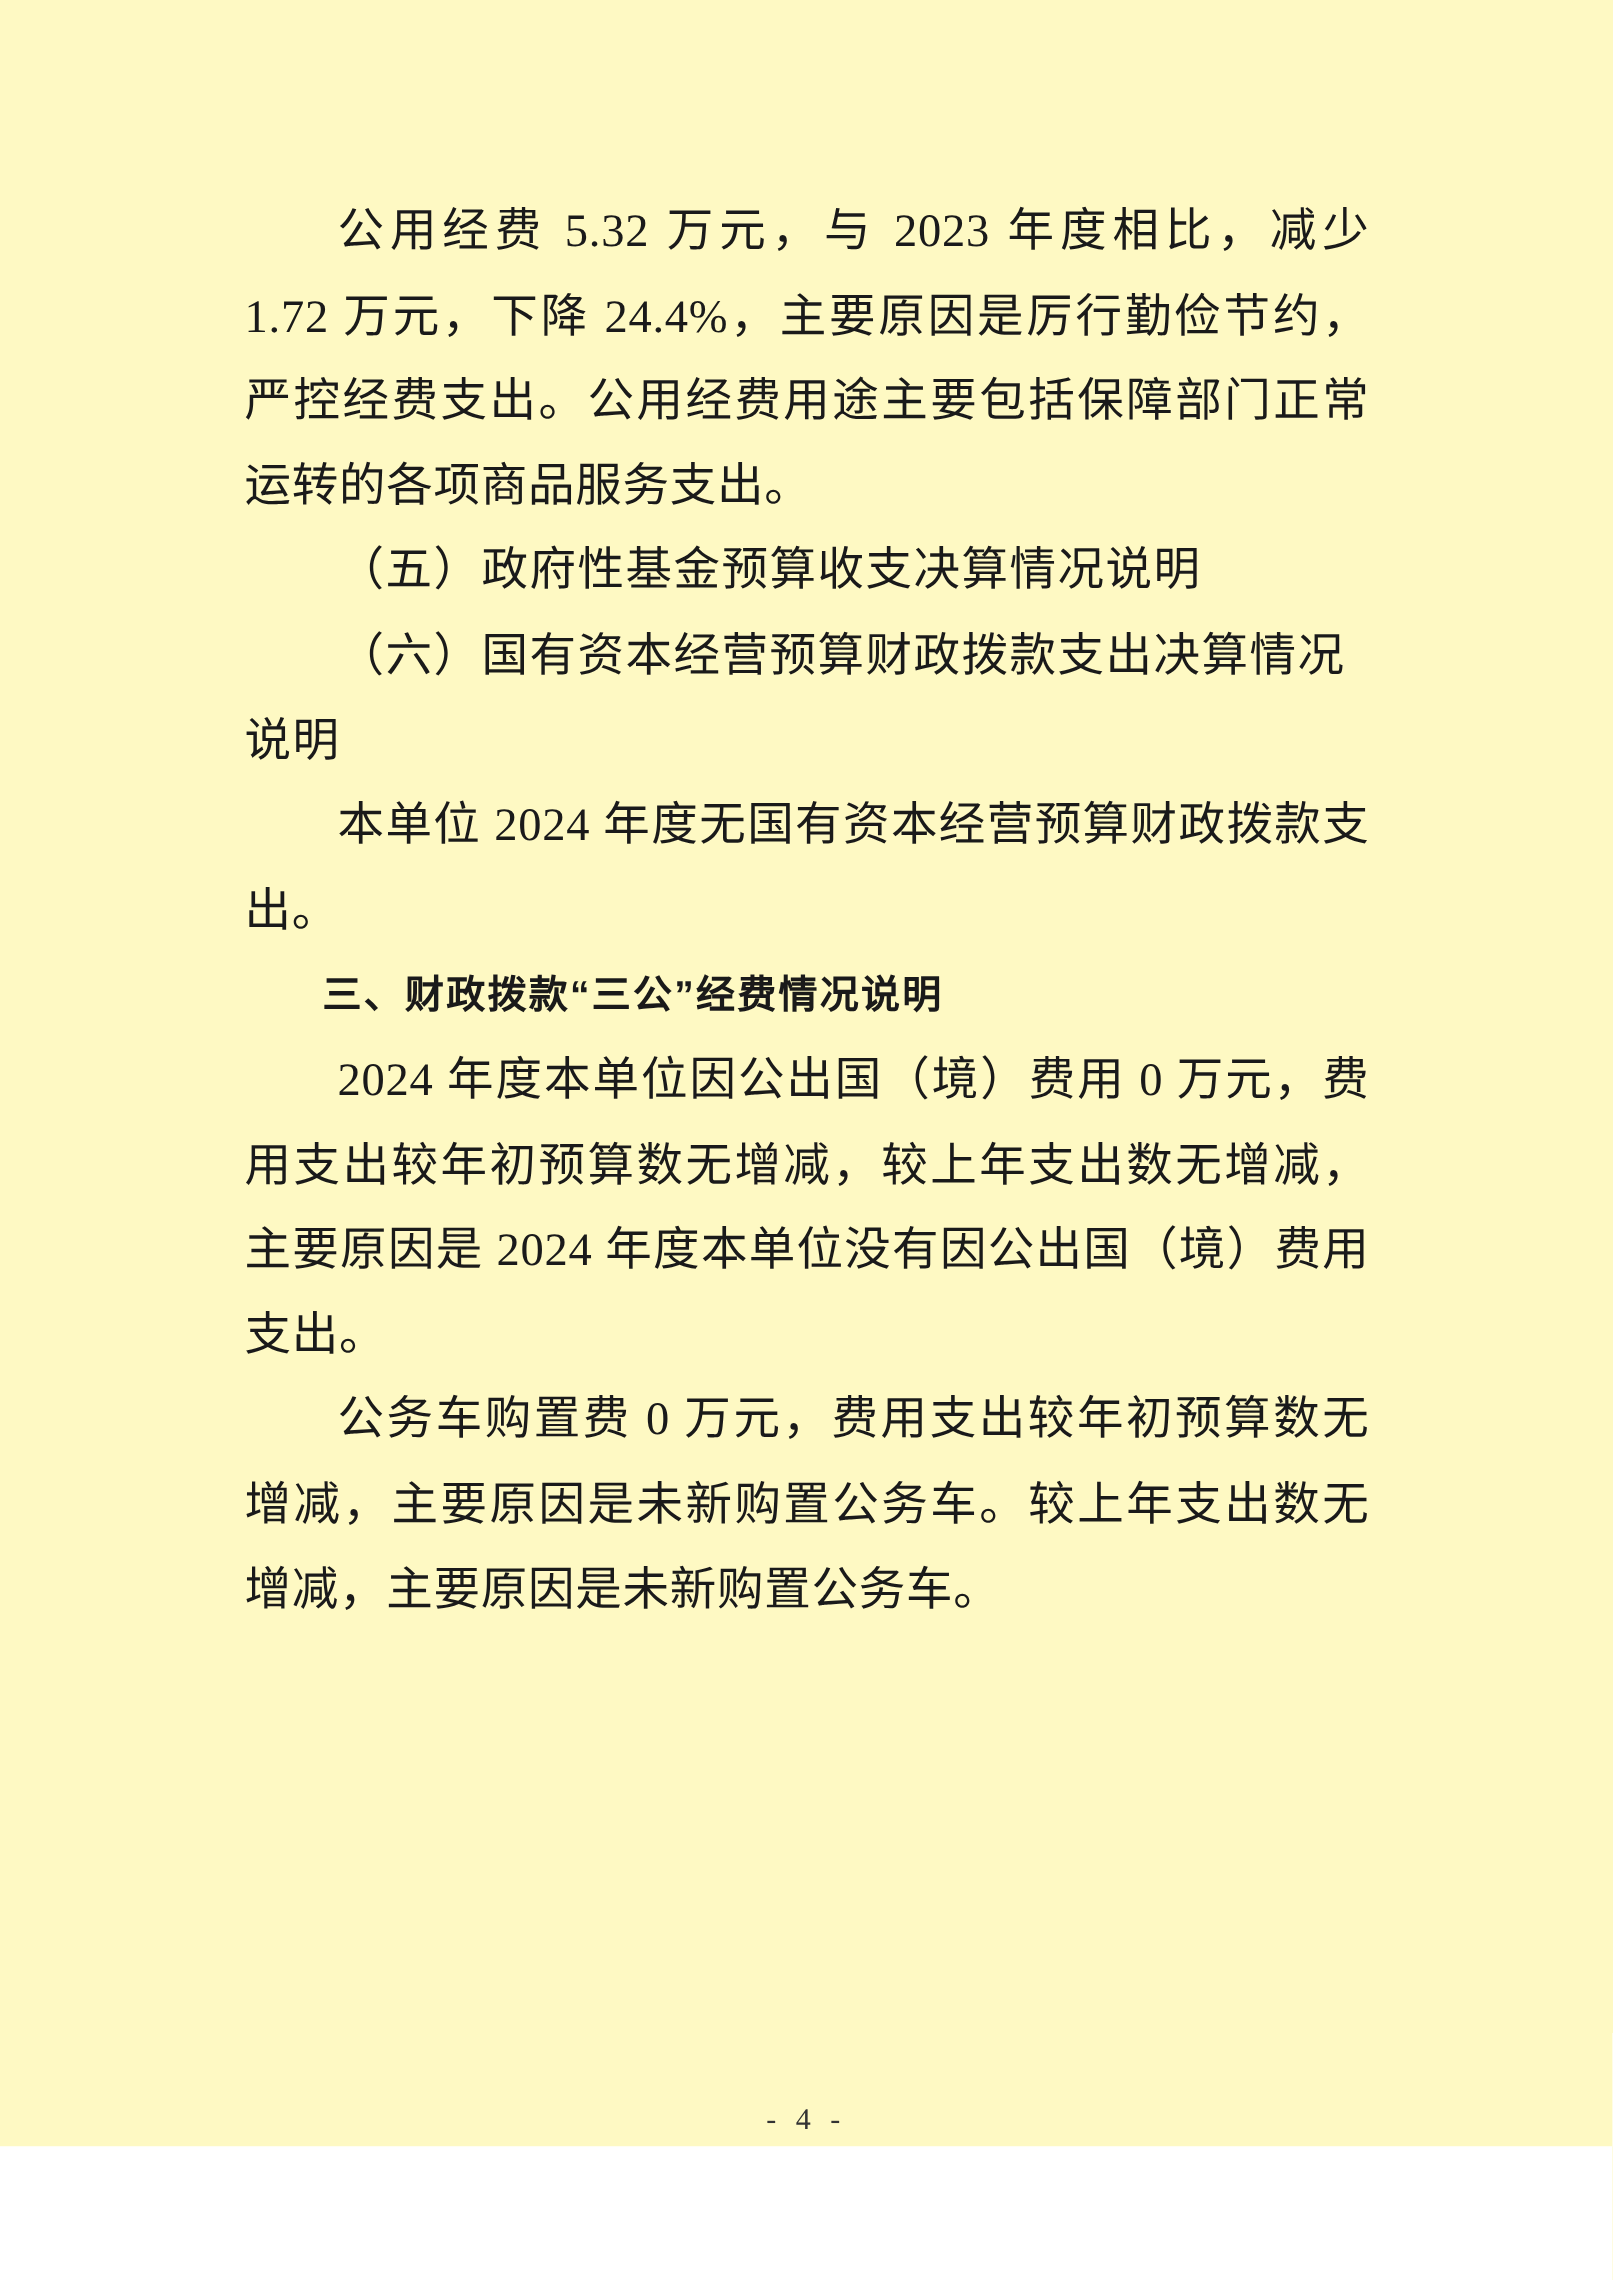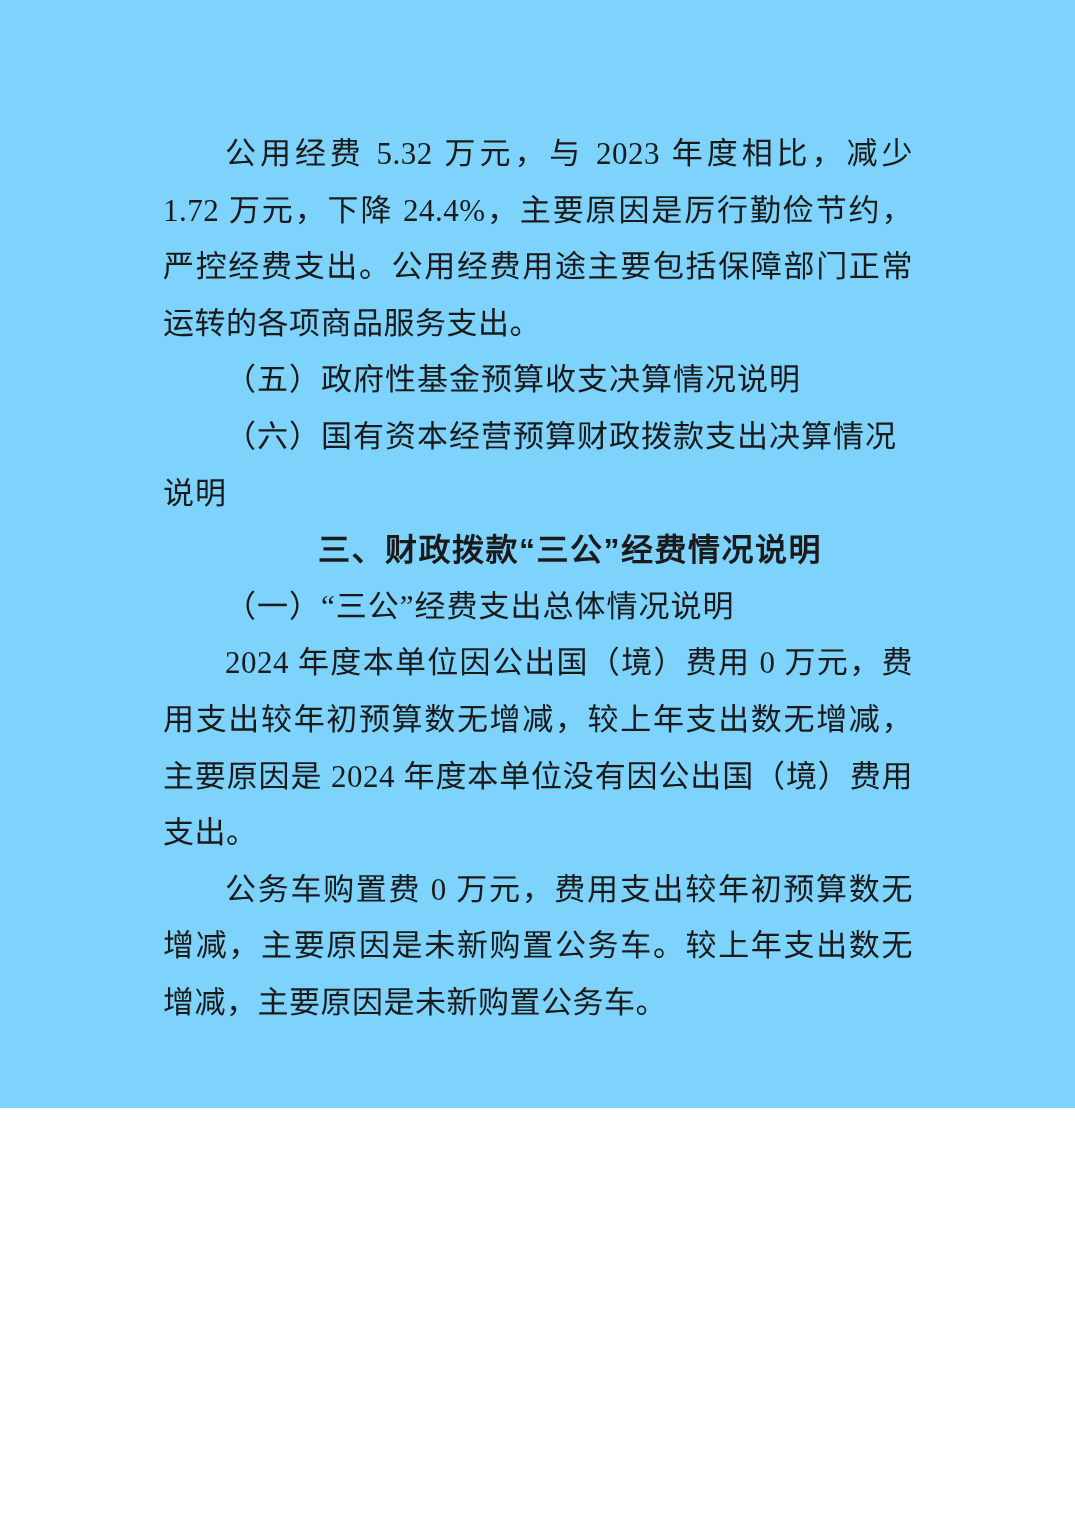--- a/index.html
+++ b/index.html
@@ -3,23 +3,23 @@
 <meta charset="utf-8">
 <style>
   html, body {
     margin: 0;
     padding: 0;
     background: #ffffff;
   }
   .page {
     position: relative;
     width: 1075px;
-    height: 1108px;
+    height: 1431px;
     margin: 0 auto;
-    background: #7dd3fc;
+    background: #fef9c3;
     overflow: hidden;
     font-family: "Liberation Serif", "DejaVu Serif", serif;
   }
   .content {
     position: absolute;
     left: 163px;
     top: 126px;
     width: 750px;
   }
   .content p {
@@ -36,22 +36,22 @@
     text-justify: inter-ideograph;
   }
   .content p.heading-kai {
     font-weight: normal;
     text-align: left;
     letter-spacing: 1px;
   }
   .content p.heading-hei {
     font-weight: bold;
     font-family: "Liberation Sans", "DejaVu Sans", sans-serif;
-    text-align: center;
-    font-size: 32px;
+    text-align: left;
+    font-size: 26px;
     letter-spacing: 1.5px;
   }
   .page-footer {
     position: absolute;
     left: 0;
     top: 1402px;
     width: 100%;
     text-align: center;
     font-size: 20px;
     color: #333333;
@@ -61,19 +61,19 @@
 </style>
 </head>
 <body>
 
 <div class="page">
   <div class="content">
 
   <p class="body">公用经费 5.32 万元，与 2023 年度相比，减少 1.72 万元，下降 24.4%，主要原因是厉行勤俭节约，严控经费支出。公用经费用途主要包括保障部门正常运转的各项商品服务支出。</p>
       <p class="heading-kai">（五）政府性基金预算收支决算情况说明</p>
       <p class="heading-kai">（六）国有资本经营预算财政拨款支出决算情况说明</p>
+      <p class="body">本单位 2024 年度无国有资本经营预算财政拨款支出。</p>
       <p class="heading-hei">三、财政拨款“三公”经费情况说明</p>
-      <p class="heading-kai">（一）“三公”经费支出总体情况说明</p>
       <p class="body">2024 年度本单位因公出国（境）费用 0 万元，费用支出较年初预算数无增减，较上年支出数无增减，主要原因是 2024 年度本单位没有因公出国（境）费用支出。</p>
       <p class="body">公务车购置费 0 万元，费用支出较年初预算数无增减，主要原因是未新购置公务车。较上年支出数无增减，主要原因是未新购置公务车。</p>
     </div>
   <div class="page-footer">- 4 -</div>
 </div>
 
 </body></html>

